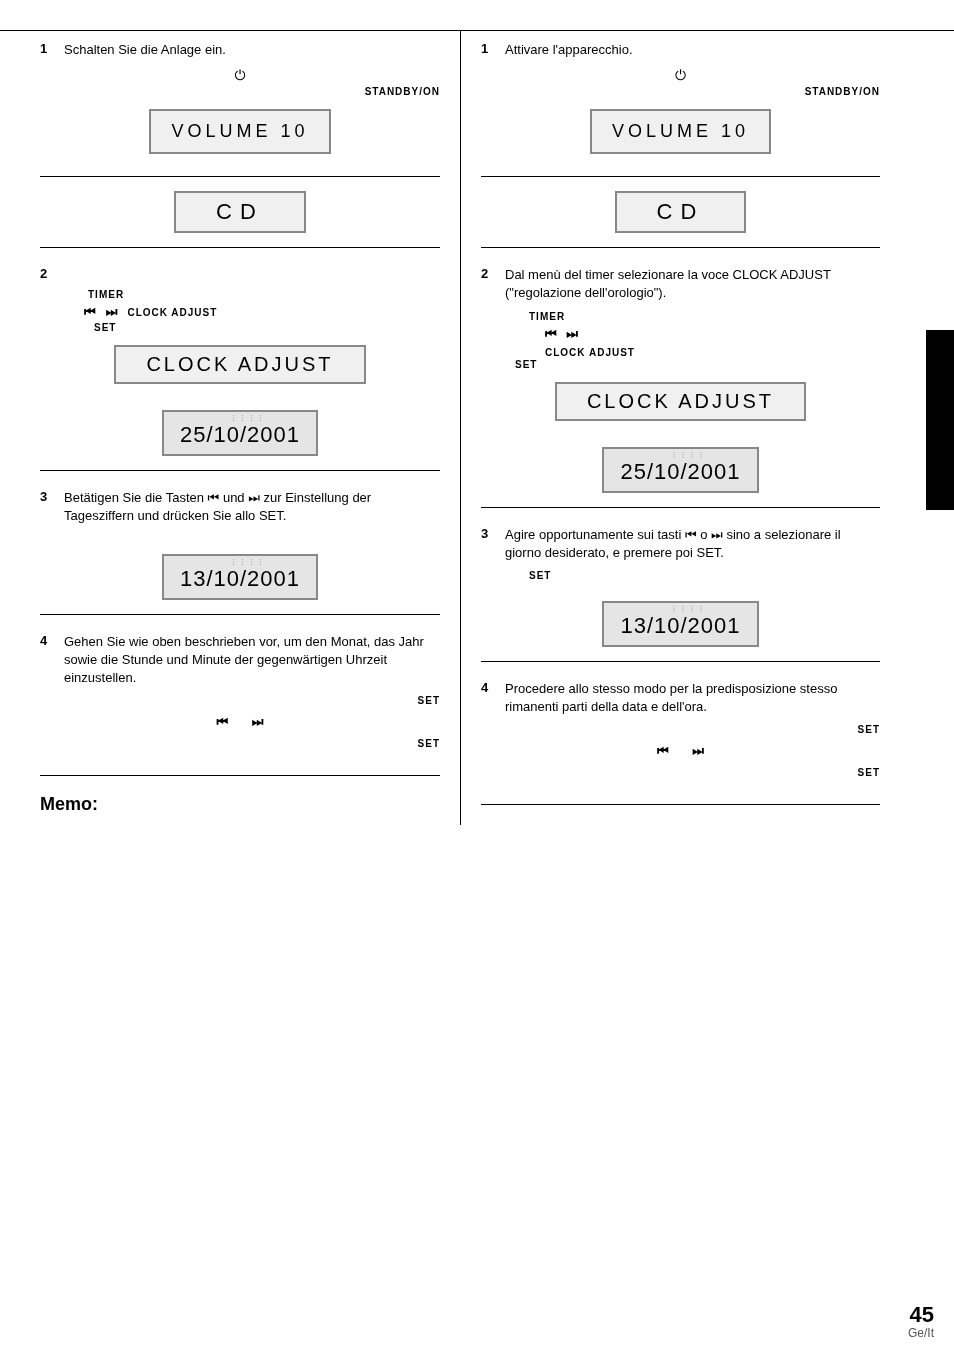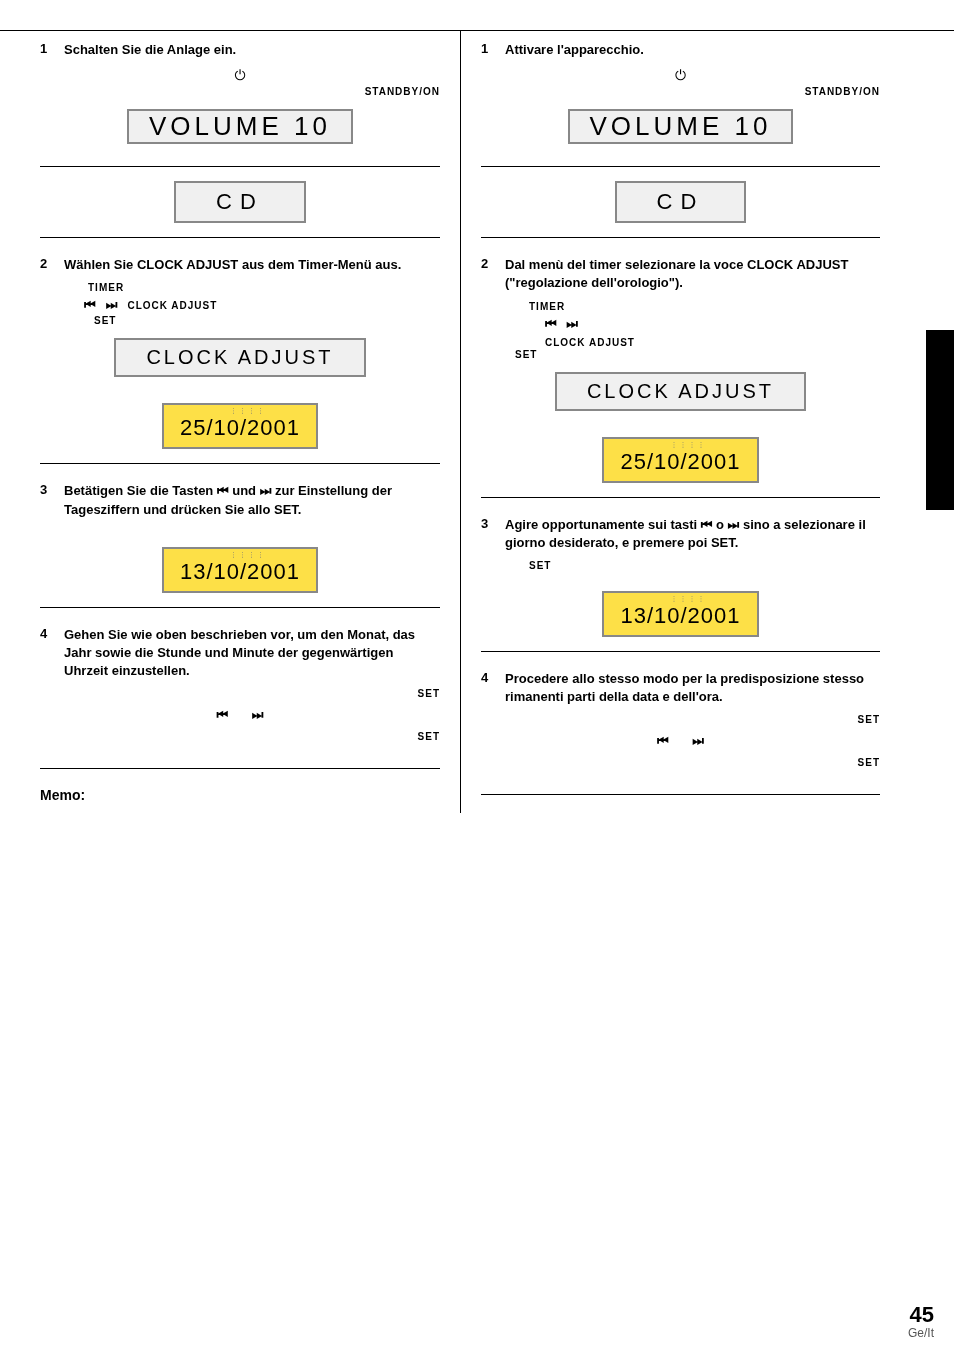--- a/index.html
+++ b/index.html
@@ -55,32 +55,32 @@
       font-size: 13px;
     }
 
     .step-number {
       font-weight: bold;
       font-size: 13px;
       min-width: 14px;
     }
 
     .step-text {
-      font-weight: bold;
+      font-weight: normal;
       font-size: 13px;
       line-height: 1.4;
     }
 
     
     .display-box {
       border: 2px solid #888;
       background: #f0f0f0;
       display: inline-block;
-      padding: 0 20px;
-      font-size: 26px;
+      padding: 10px 20px;
+      font-size: 18px;
       letter-spacing: 4px;
       font-family: Arial, sans-serif;
       font-weight: normal;
       margin: 6px 0;
     }
 
     
     .small-label {
       font-size: 10px;
       letter-spacing: 1px;
@@ -121,21 +121,21 @@
 
     .section-divider {
       border: none;
       border-top: 1px solid #000;
       margin: 8px 0;
     }
 
     
     .memo-label {
       font-weight: bold;
-      font-size: 14px;
+      font-size: 18px;
       margin-top: 10px;
     }
 
     
     .page-number {
       position: absolute;
       bottom: 20px;
       right: 20px;
       font-size: 22px;
       font-weight: bold;
@@ -169,21 +169,21 @@
 
     
     .date-display-wrapper {
       position: relative;
       display: inline-block;
       margin: 6px 0;
     }
 
     .date-display-inner {
       border: 2px solid #888;
-      background: #fde047;
+      background: #e5e5e5;
       padding: 10px 16px 6px 16px;
       font-size: 22px;
       letter-spacing: 1px;
       font-family: Arial, sans-serif;
       position: relative;
     }
 
     .tick-marks {
       position: absolute;
       top: 2px;
@@ -236,21 +236,20 @@
 
       <div class="center-box mb8 mt8">
         <div class="display-box" style="font-size: 22px; letter-spacing: 8px; padding: 6px 40px;">CD</div>
       </div>
 
       <div class="section-divider"></div>
 
       <div class="section">
         <div class="step-header">
           <span class="step-number">2</span>
-          <span class="step-text">Wählen Sie CLOCK ADJUST aus dem Timer-Menü aus.</span>
         </div>
         <div class="indent">
           <span class="small-label-left mb4">TIMER</span>
           <div class="nav-row">
             <span class="nav-arrows">⏮</span>
             <span class="nav-arrows">⏭</span>
             <span style="font-size:10px; font-weight:bold; letter-spacing:1px;">CLOCK ADJUST</span>
           </div>
           <span class="small-label-left" style="margin-left: 30px;">SET</span>
         </div>

